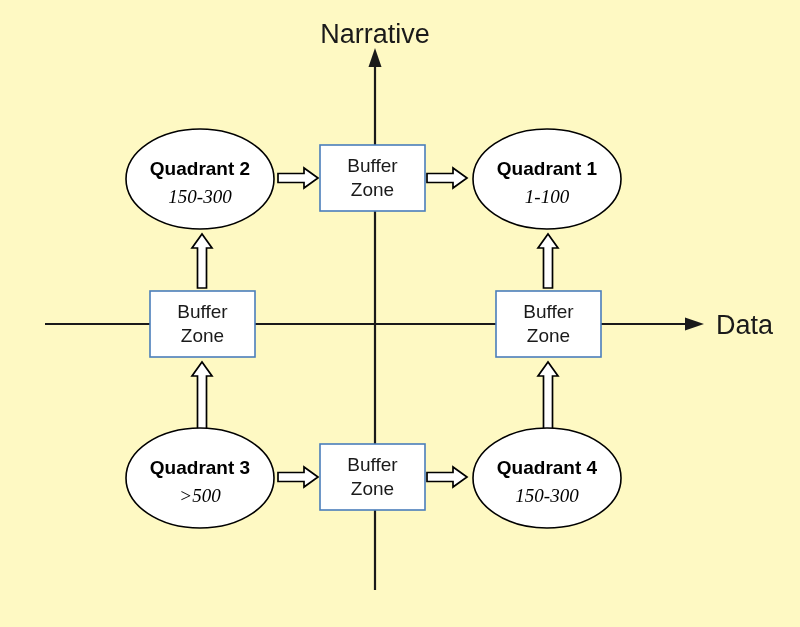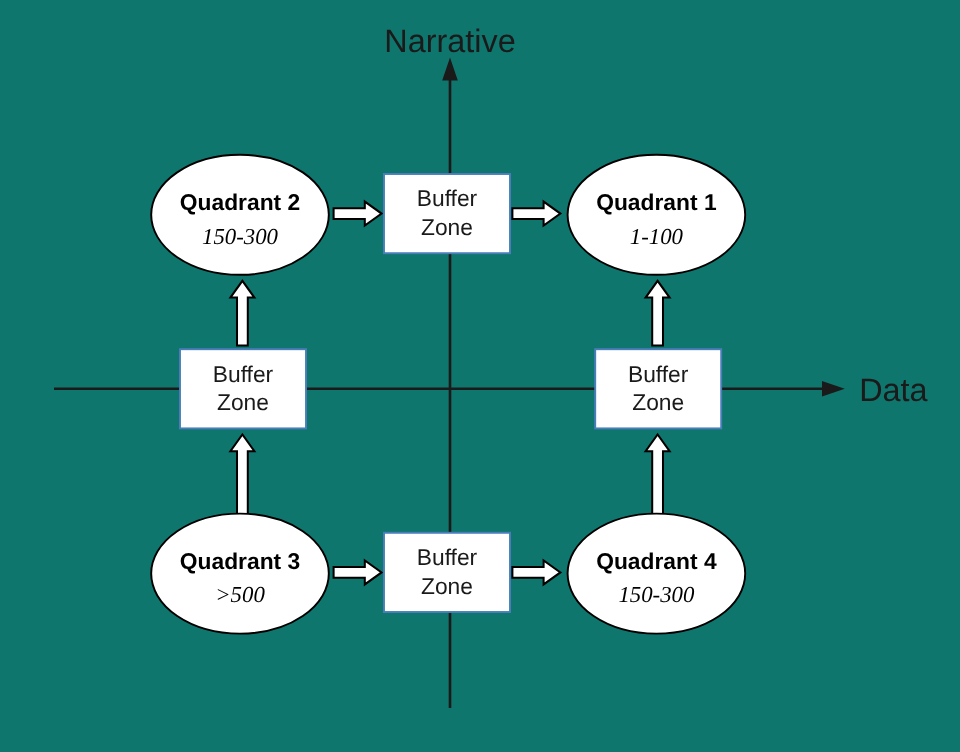--- a/index.html
+++ b/index.html
@@ -9,21 +9,21 @@
     background: #ffffff;
   }
   body {
     font-family: "Liberation Sans", sans-serif;
     -webkit-font-smoothing: antialiased;
   }
   #canvas {
     position: relative;
     width: 800px;
     height: 627px;
-    background: #0f766e;
+    background: #fef9c3;
     overflow: hidden;
   }
   #diagram-svg {
     position: absolute;
     left: 0;
     top: 0;
     width: 800px;
     height: 627px;
     display: block;
   }

